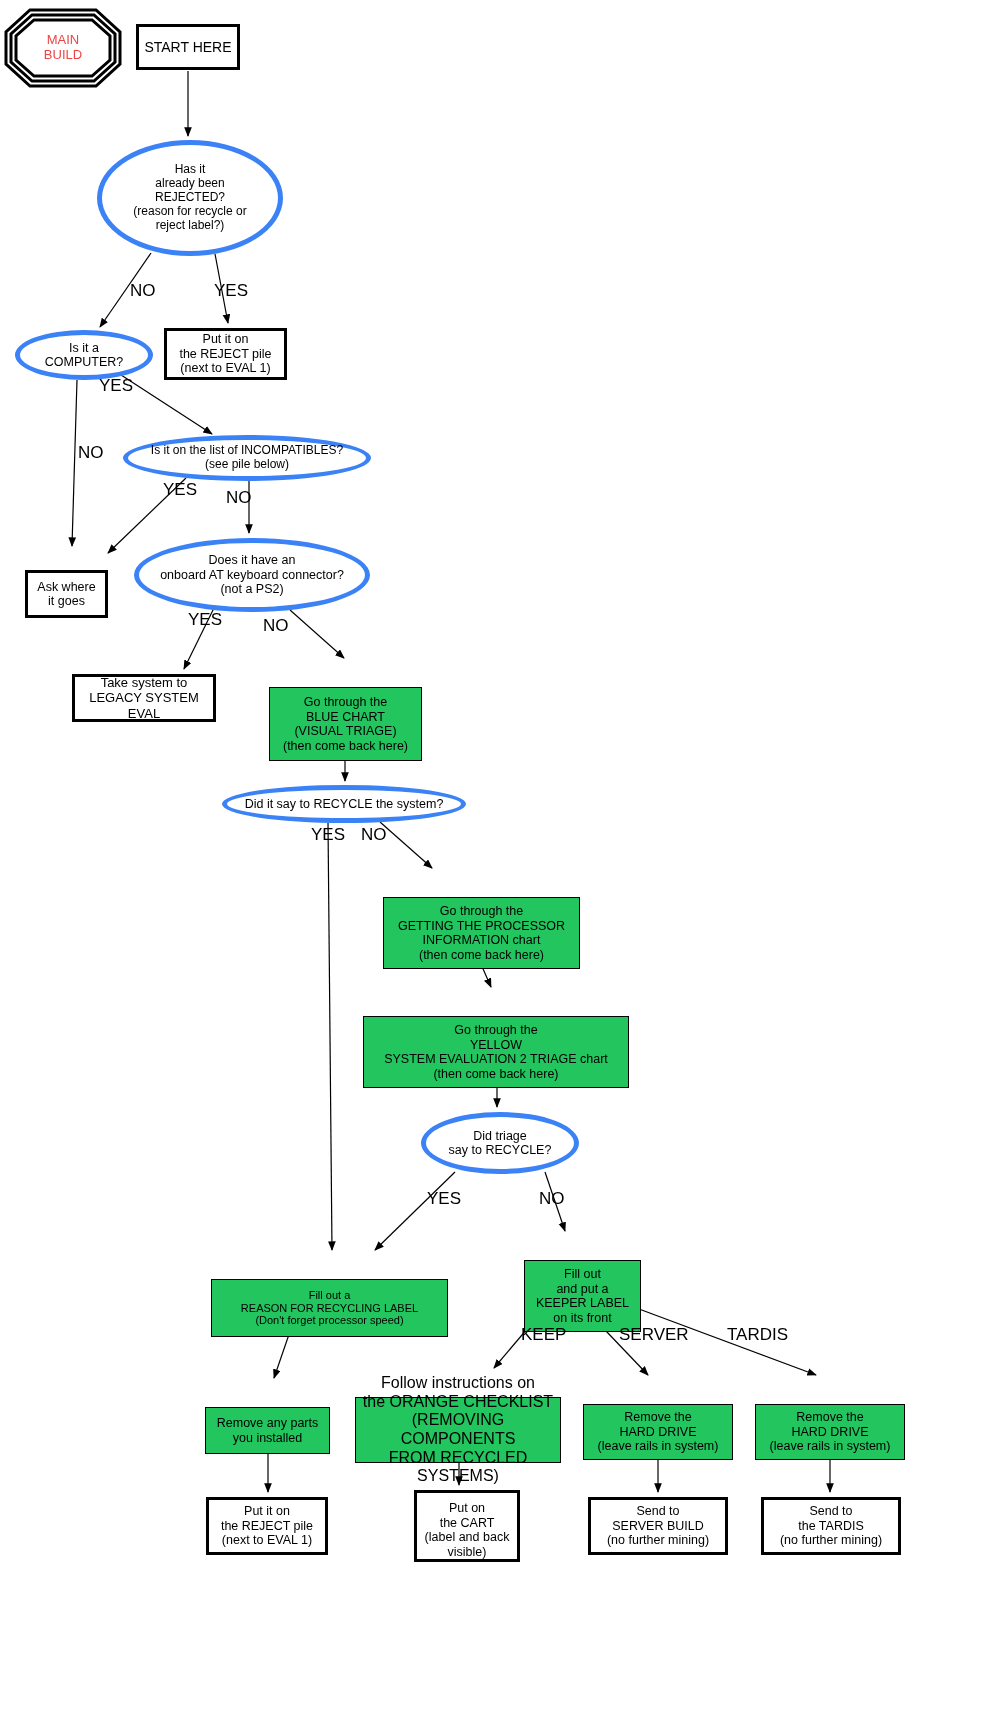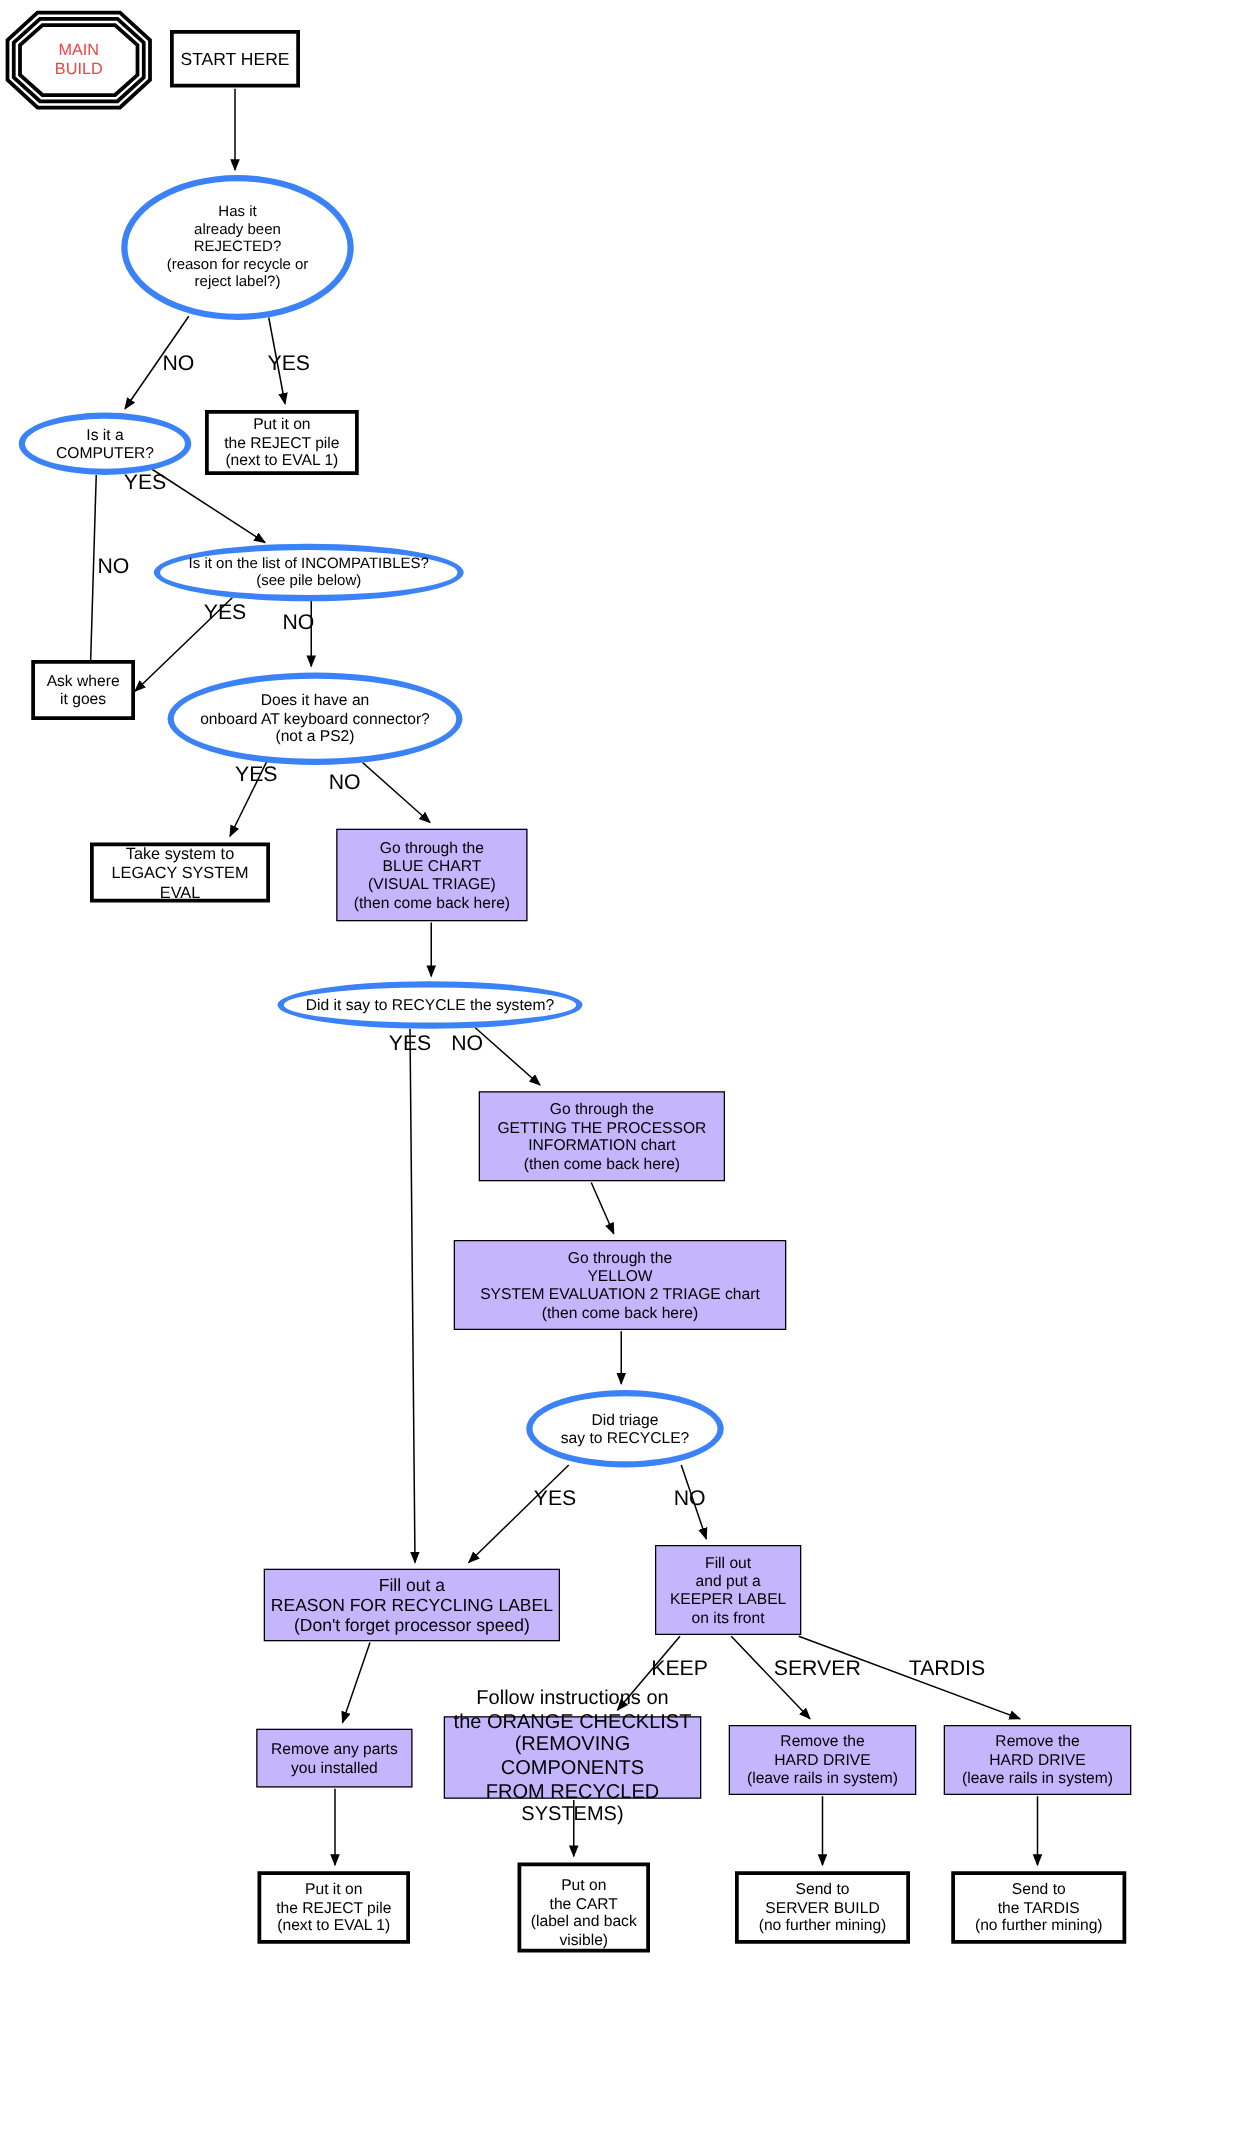--- a/index.html
+++ b/index.html
@@ -28,22 +28,23 @@
     box-sizing: border-box;
     display: flex;
     align-items: center;
     justify-content: center;
     text-align: center;
     color: #000000;
     line-height: 1.16;
     white-space: pre-line;
   }
   .box {
-    background: #c4b5fd;
+    background: #22c55e;
     border: 1px solid #000000;
+    margin-top: 24px;
   }
   .box-thick {
     background: #ffffff;
     border: 3px solid #000000;
   }
   .ellipse {
     background: #ffffff;
     border: 5px solid #3b82f6;
     border-radius: 50%;
   }
@@ -131,21 +132,21 @@
 REJECTED?
 (reason for recycle or
 reject label?)</span></div>
       <div class="node box-thick" style="left: 164px; top: 328px; width: 123px; height: 52px; font-size: 12.5px;"><span>Put it on
 the REJECT pile
 (next to EVAL 1)</span></div>
       <div class="node ellipse" style="left: 15px; top: 330px; width: 138px; height: 50px; font-size: 12.5px;"><span>Is it a
 COMPUTER?</span></div>
       <div class="node ellipse" style="left: 123px; top: 435px; width: 248px; height: 46px; font-size: 12px;"><span>Is it on the list of  INCOMPATIBLES?
 (see pile below)</span></div>
-      <div class="node box-thick" style="left: 25px; top: 528px; width: 83px; height: 48px; font-size: 12.5px;"><span>Ask where
+      <div class="node box-thick" style="left: 25px; top: 570px; width: 83px; height: 48px; font-size: 12.5px;"><span>Ask where
 it goes</span></div>
       <div class="node ellipse" style="left: 134px; top: 538px; width: 236px; height: 74px; font-size: 12.5px;"><span>Does it have an
 onboard AT keyboard connector?
 (not a PS2)</span></div>
       <div class="node box-thick" style="left: 72px; top: 674px; width: 144px; height: 48px; font-size: 13px;"><span>Take system to
 LEGACY SYSTEM EVAL</span></div>
       <div class="node box" style="left: 269px; top: 663px; width: 153px; height: 74px; font-size: 12.5px;"><span>Go through the
 BLUE CHART
 (VISUAL TRIAGE)
 (then come back here)</span></div>
@@ -153,21 +154,21 @@
       <div class="node box" style="left: 383px; top: 873px; width: 197px; height: 72px; font-size: 12.5px;"><span>Go through the
 GETTING THE PROCESSOR
 INFORMATION chart
 (then come back here)</span></div>
       <div class="node box" style="left: 363px; top: 992px; width: 266px; height: 72px; font-size: 12.5px;"><span>Go through the
 YELLOW
 SYSTEM EVALUATION 2 TRIAGE chart
 (then come back here)</span></div>
       <div class="node ellipse" style="left: 421px; top: 1112px; width: 158px; height: 62px; font-size: 12.5px;"><span>Did triage
 say to RECYCLE?</span></div>
-      <div class="node box" style="left: 211px; top: 1255px; width: 237px; height: 58px; font-size: 14px;"><span>Fill out a
+      <div class="node box" style="left: 211px; top: 1255px; width: 237px; height: 58px; font-size: 11px;"><span>Fill out a
 REASON FOR RECYCLING LABEL
 (Don't forget processor speed)</span></div>
       <div class="node box" style="left: 524px; top: 1236px; width: 117px; height: 72px; font-size: 12.5px;"><span>Fill out
 and put a
 KEEPER LABEL
 on its front</span></div>
       <div class="node box" style="left: 205px; top: 1383px; width: 125px; height: 47px; font-size: 12.5px;"><span>Remove any parts
 you installed</span></div>
       <div class="node box" style="left: 355px; top: 1373px; width: 206px; height: 66px; font-size: 16px;"><span>Follow instructions on
 the ORANGE CHECKLIST

